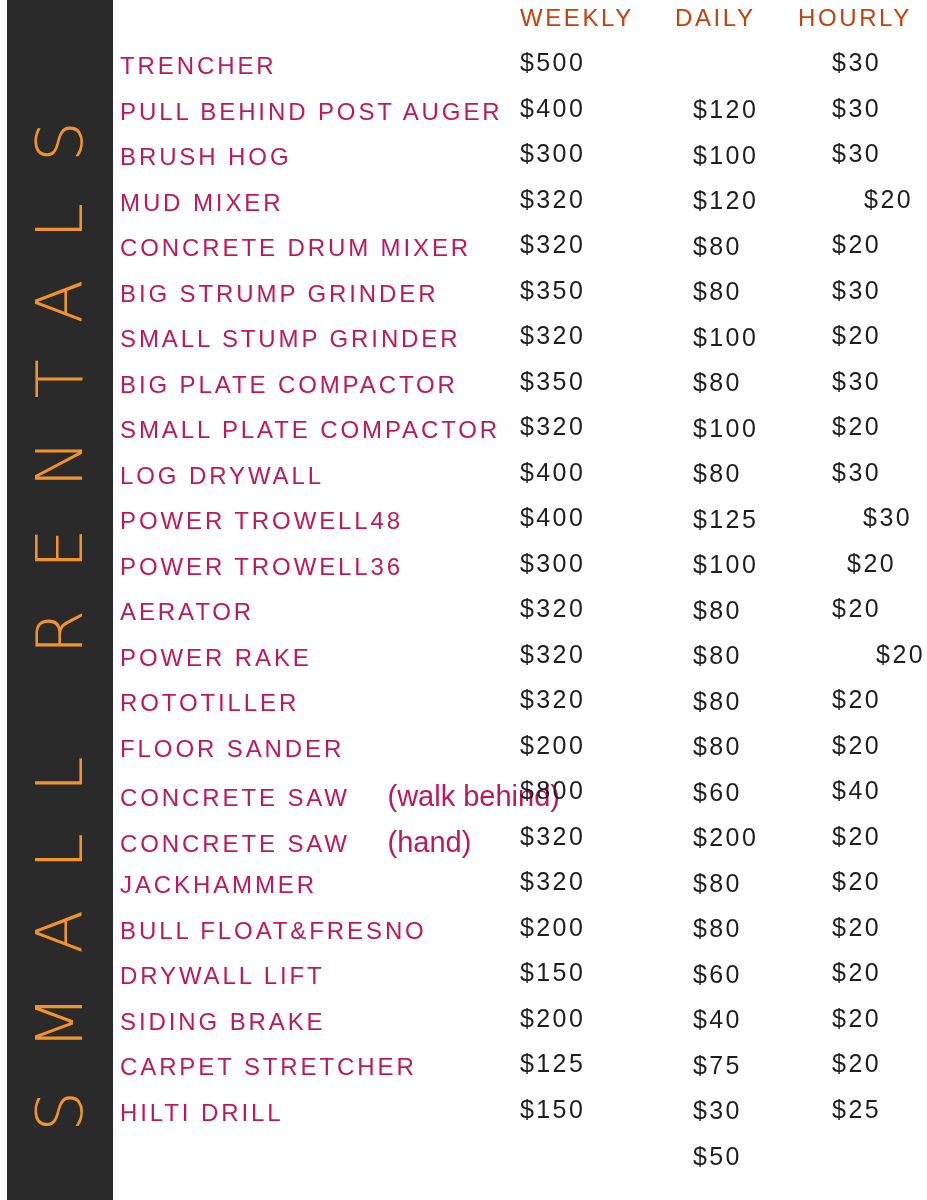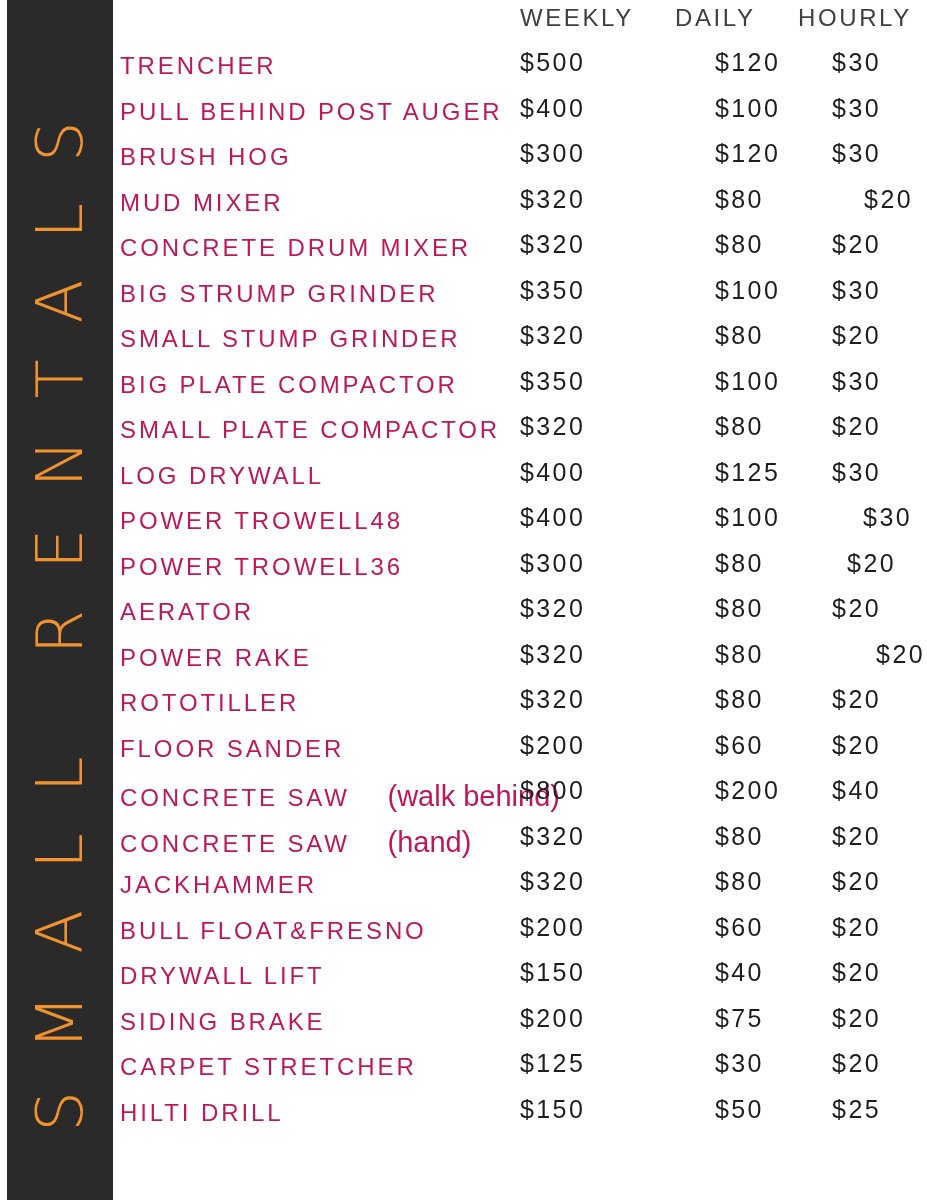--- a/index.html
+++ b/index.html
@@ -16,36 +16,36 @@
     transform: translate(-50%, -50%) rotate(-90deg);
     white-space: nowrap;
     font-family: "DejaVu Sans", sans-serif; font-weight: 200;
     font-size: 64px; letter-spacing: 41px; color: #f0922e;
     -webkit-text-stroke: 0px;
   }
   .header {
     position: absolute; top: 4px; left: 0; width: 927px; height: 30px;
   }
   .hcell {
-    position: absolute; top: 0; font-size: 24px; letter-spacing: 2.6px; color: #404040;
+    position: absolute; top: 0; font-size: 24px; letter-spacing: 2.6px; color: #c2410c;
   }
   .rows { position: absolute; left: 0; top: 0; width: 927px; }
   .row {
     position: absolute; left: 0; width: 927px; height: 40px;
   }
   .name {
     position: absolute; left: 120px; top: 0; font-size: 24px; letter-spacing: 2.9px;
     white-space: nowrap; color: #be185d;
   }
   .note { font-size: 29px; letter-spacing: 0px; margin-left: 28px; }
   .price {
     position: absolute; top: -4px; font-size: 25px; letter-spacing: 2.4px; color: #1e1e1e; white-space: nowrap;
   }
   .weekly { left: 520px; }
-  .daily { left: 715px; }
+  .daily { left: 693px; margin-top: 47px; }
   .hourly { right: 46px; text-align: right; }
 </style>
 </head>
 <body>
 
 <div class="sidebar">
   <div class="sidebar-title">SMALL RENTALS</div>
 </div>
 
 <div class="header">

